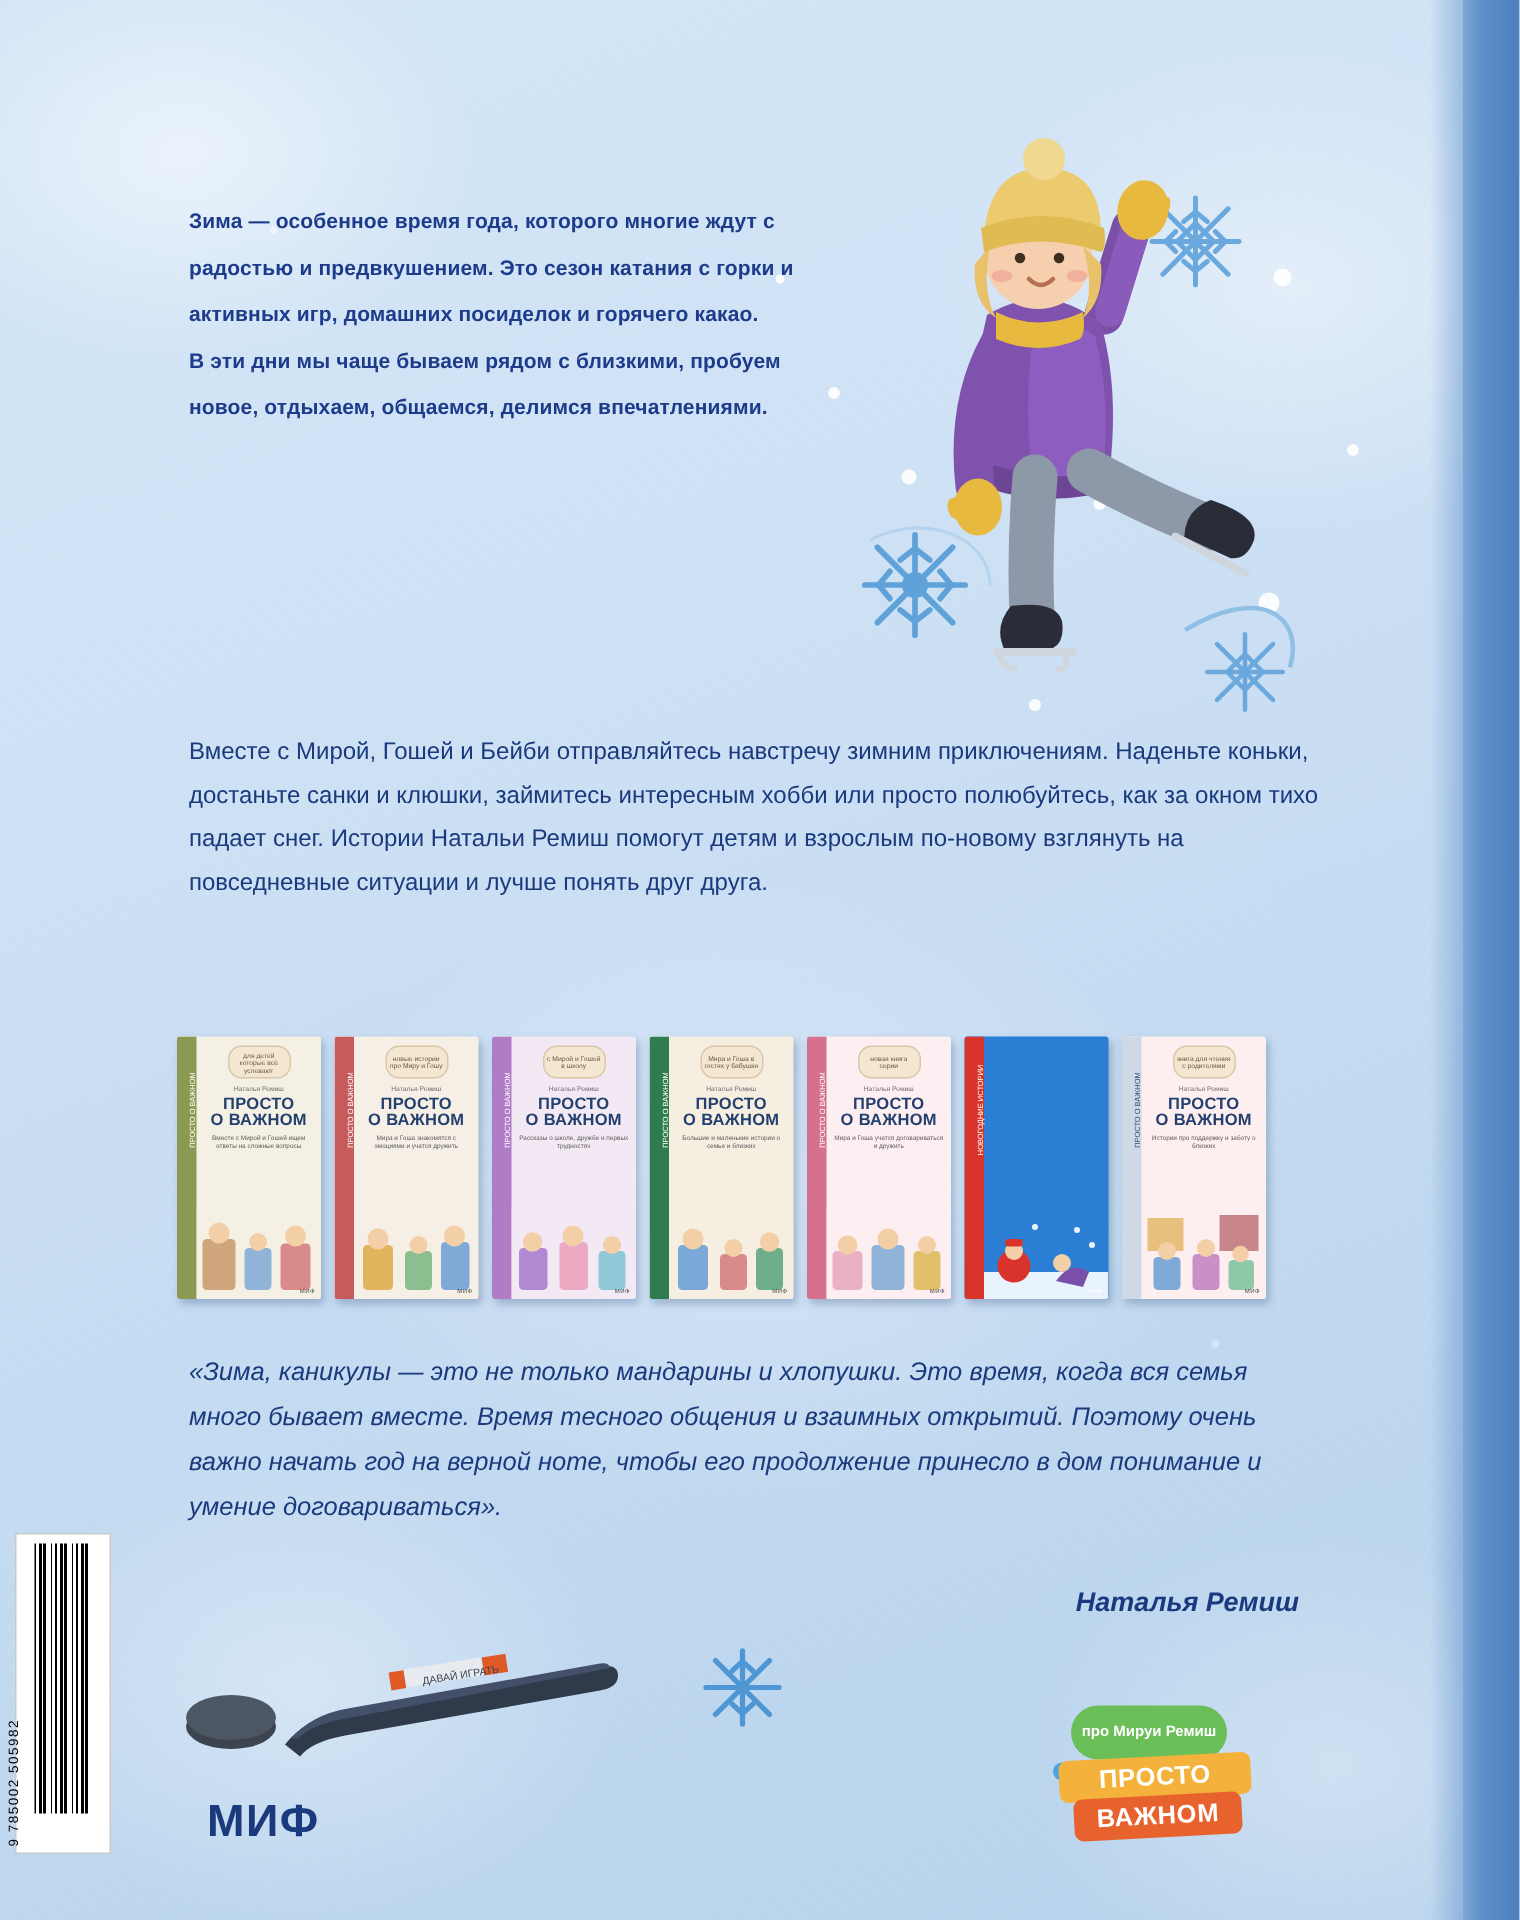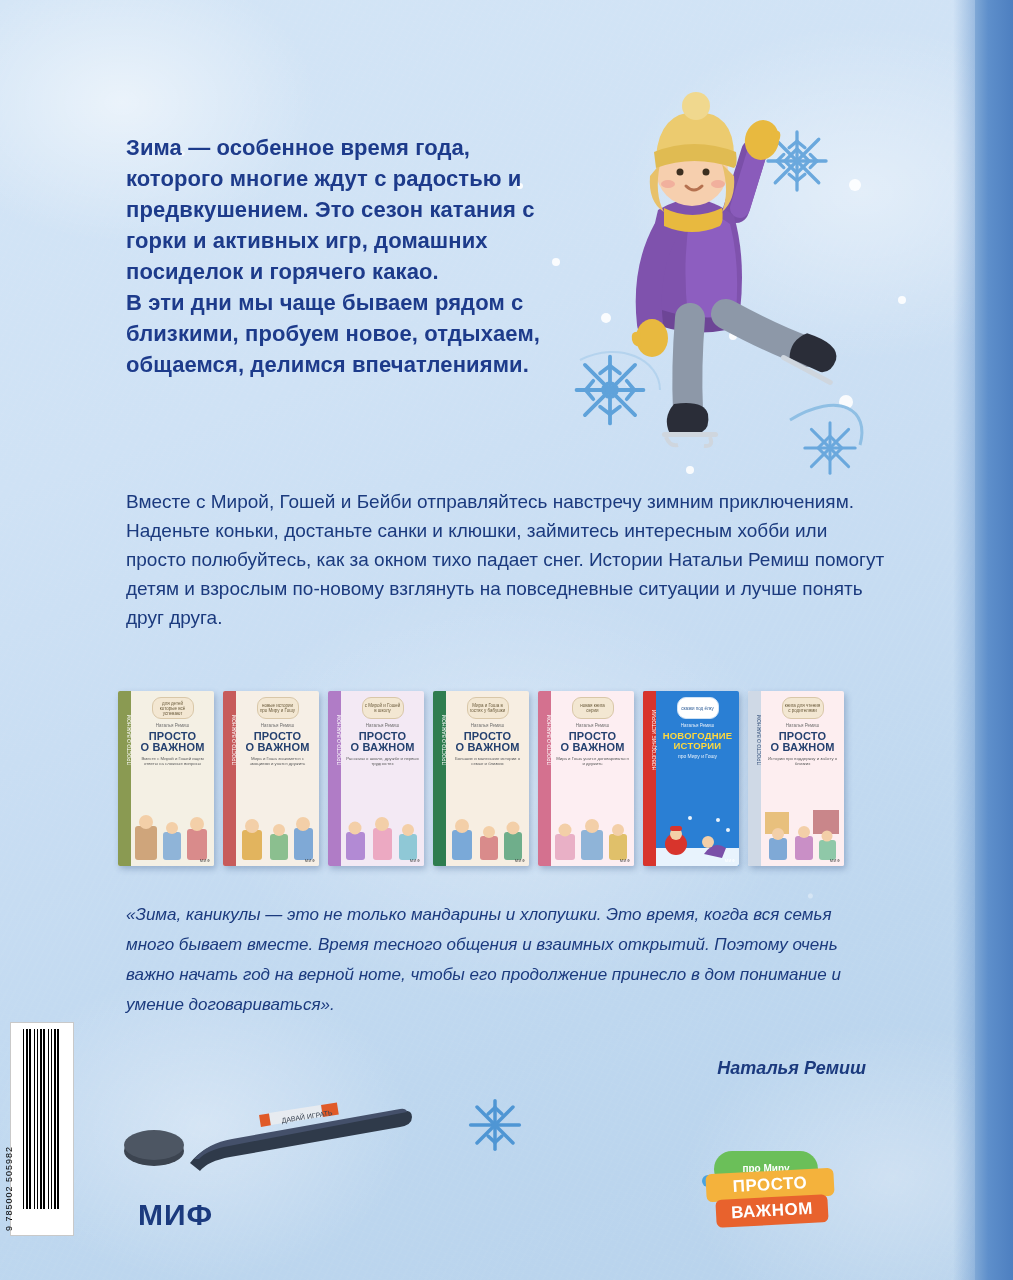--- a/index.html
+++ b/index.html
@@ -42,27 +42,27 @@
     background:linear-gradient(90deg,#7fa8d6 0%, #5e8fcb 35%, #4d7fc0 100%);
   }
   .right-edge-shadow{
     position:absolute;top:0;right:38px;width:22px;height:1280px;
     background:linear-gradient(90deg, rgba(90,140,200,0) 0%, rgba(90,140,200,.45) 100%);
   }
 
   
   .intro{
     position:absolute;left:126px;top:132px;width:430px;
-    font-size:22px;line-height:31px;font-weight:bold;color:#1d3b8b;
+    font-size:14px;line-height:31px;font-weight:bold;color:#1d3b8b;
     letter-spacing:.1px;
   }
   .intro p{margin:0;}
   .body-text{
     position:absolute;left:126px;top:487px;width:760px;
-    font-size:19px;line-height:29px;color:#1b3a7e;
+    font-size:16px;line-height:29px;color:#1b3a7e;
   }
   .body-text p{margin:0;}
   .quote{
     position:absolute;left:126px;top:900px;width:740px;
     font-size:17px;line-height:30px;color:#1b3a7e;font-style:italic;
   }
   .quote p{margin:0;}
   .quote-author{
     position:absolute;left:126px;top:1058px;width:740px;
     text-align:right;font-size:18px;font-weight:bold;font-style:italic;color:#1b3a7e;
@@ -146,23 +146,23 @@
   .mif-logo{
     position:absolute;left:138px;top:1198px;
     font-size:30px;font-weight:bold;color:#1b3a7e;letter-spacing:1px;
   }
 
   
   .series-badge{
     position:absolute;left:700px;top:1135px;width:140px;height:110px;
   }
   .series-badge .top-pill{
-    position:absolute;left:14px;top:16px;width:104px;height:36px;border-radius:18px;
-    background:#6bbf59;color:#fff;display:flex;flex-direction:column;
-    align-items:center;justify-content:flex-end;font-size:10px;font-weight:bold;line-height:12px;
+    position:absolute;left:14px;top:2px;width:104px;height:36px;border-radius:18px;
+    background:#6bbf59;color:#fff;display:flex;flex-direction:row;
+    align-items:center;justify-content:center;font-size:10px;font-weight:bold;line-height:12px;
   }
   .series-badge .line1{
     position:absolute;left:6px;top:36px;width:128px;height:28px;
     background:#f4b23c;border-radius:6px;transform:rotate(-3deg);
     display:flex;align-items:center;justify-content:center;
     color:#fff;font-weight:bold;font-size:17px;letter-spacing:.5px;
   }
   .series-badge .line2{
     position:absolute;left:16px;top:62px;width:112px;height:28px;
     background:#e8622d;border-radius:6px;transform:rotate(-3deg);
@@ -437,27 +437,20 @@
         <rect x="58" y="30" width="18" height="26" rx="3" fill="#e0c06a"></rect>
         <circle cx="67" cy="26" r="6" fill="#f3cfa8"></circle>
       </svg>
       <div class="mif">МИФ</div>
     </div>
 
     <div class="book" style="background:#2a7fd4;">
       <div class="spine" style="background:#d8342c;">
         <div class="spine-text">НОВОГОДНИЕ ИСТОРИИ</div>
       </div>
-      <div class="cover-inner">
-        <div class="badge" style="background:#fff;border-color:#cfe2f5;color:#2a5a95;">сказки под ёлку</div>
-        <div class="author" style="color:#e8f1fb;">Наталья Ремиш</div>
-        <div class="title" style="white-space:pre-line;color:#ffd93d;font-size:9.5px;line-height:10px;">НОВОГОДНИЕ
-ИСТОРИИ</div>
-        <div class="subtitle" style="color:#eaf3fc;font-size:5px;">про Миру и Гошу</div>
-      </div>
       <svg class="art" viewBox="0 0 83 62">
         <rect x="0" y="0" width="83" height="62" fill="#2a7fd4"></rect>
         <rect x="0" y="44" width="83" height="18" fill="#e8f3fd"></rect>
         <circle cx="20" cy="40" r="11" fill="#d8342c"></circle>
         <circle cx="20" cy="30" r="6" fill="#f3cfa8"></circle>
         <rect x="14" y="22" width="12" height="5" rx="2.5" fill="#d8342c"></rect>
         <path d="M48 50 q10 -14 22 -6 l-4 10 z" fill="#7a4fa8"></path>
         <circle cx="52" cy="38" r="6" fill="#f3cfa8"></circle>
         <g fill="#ffffff" opacity=".9">
           <circle cx="62" cy="16" r="2"></circle>

